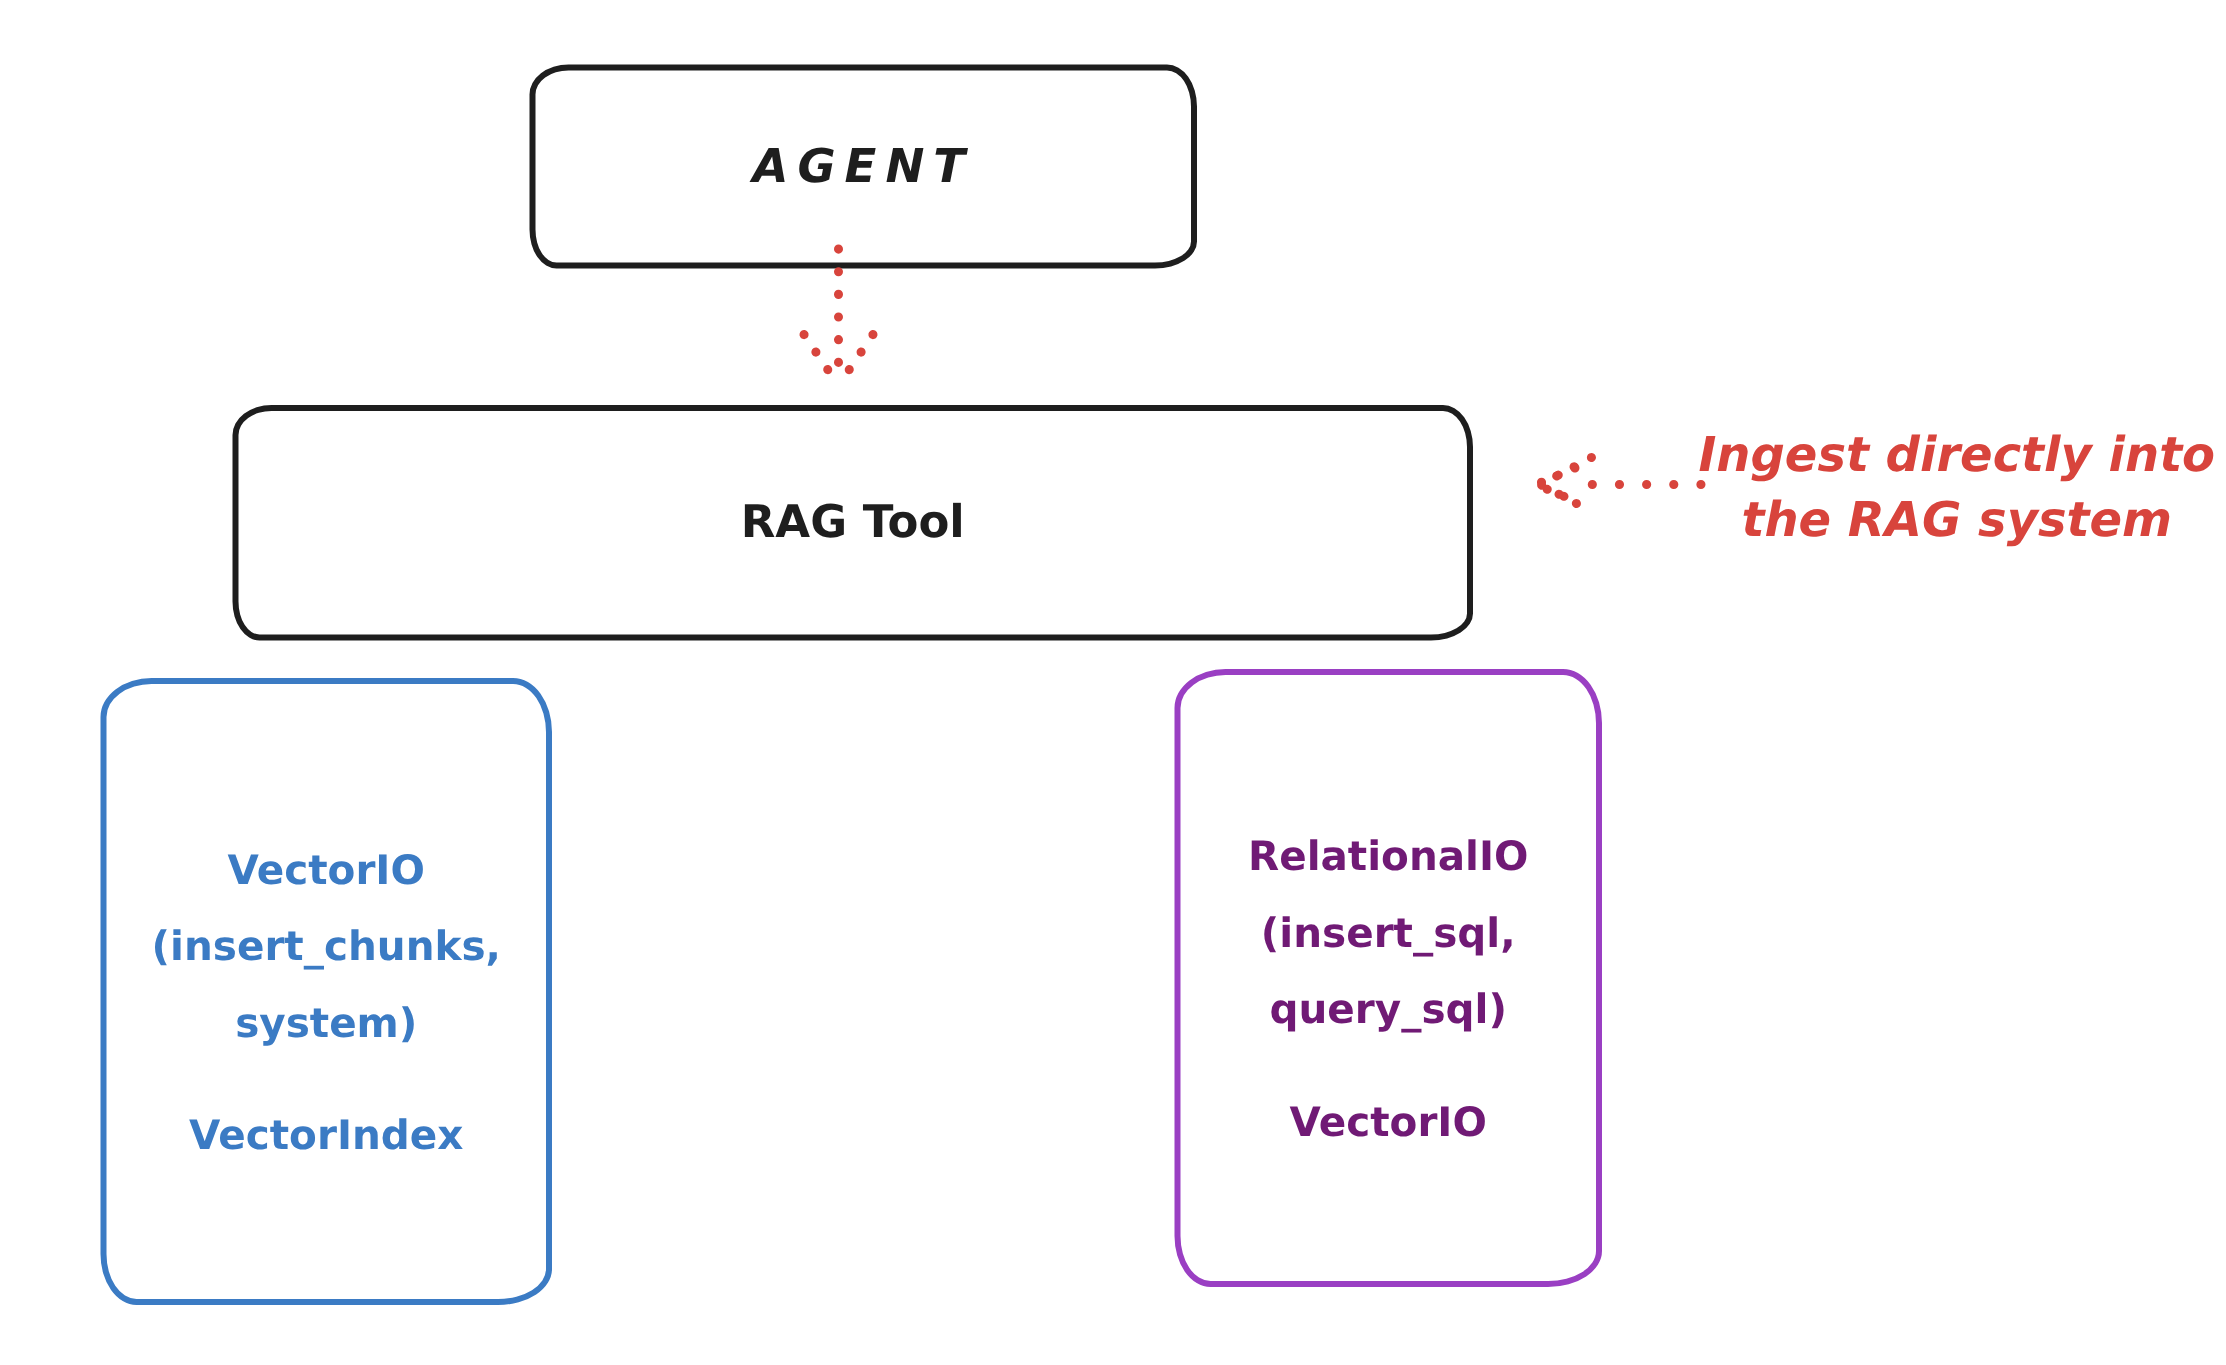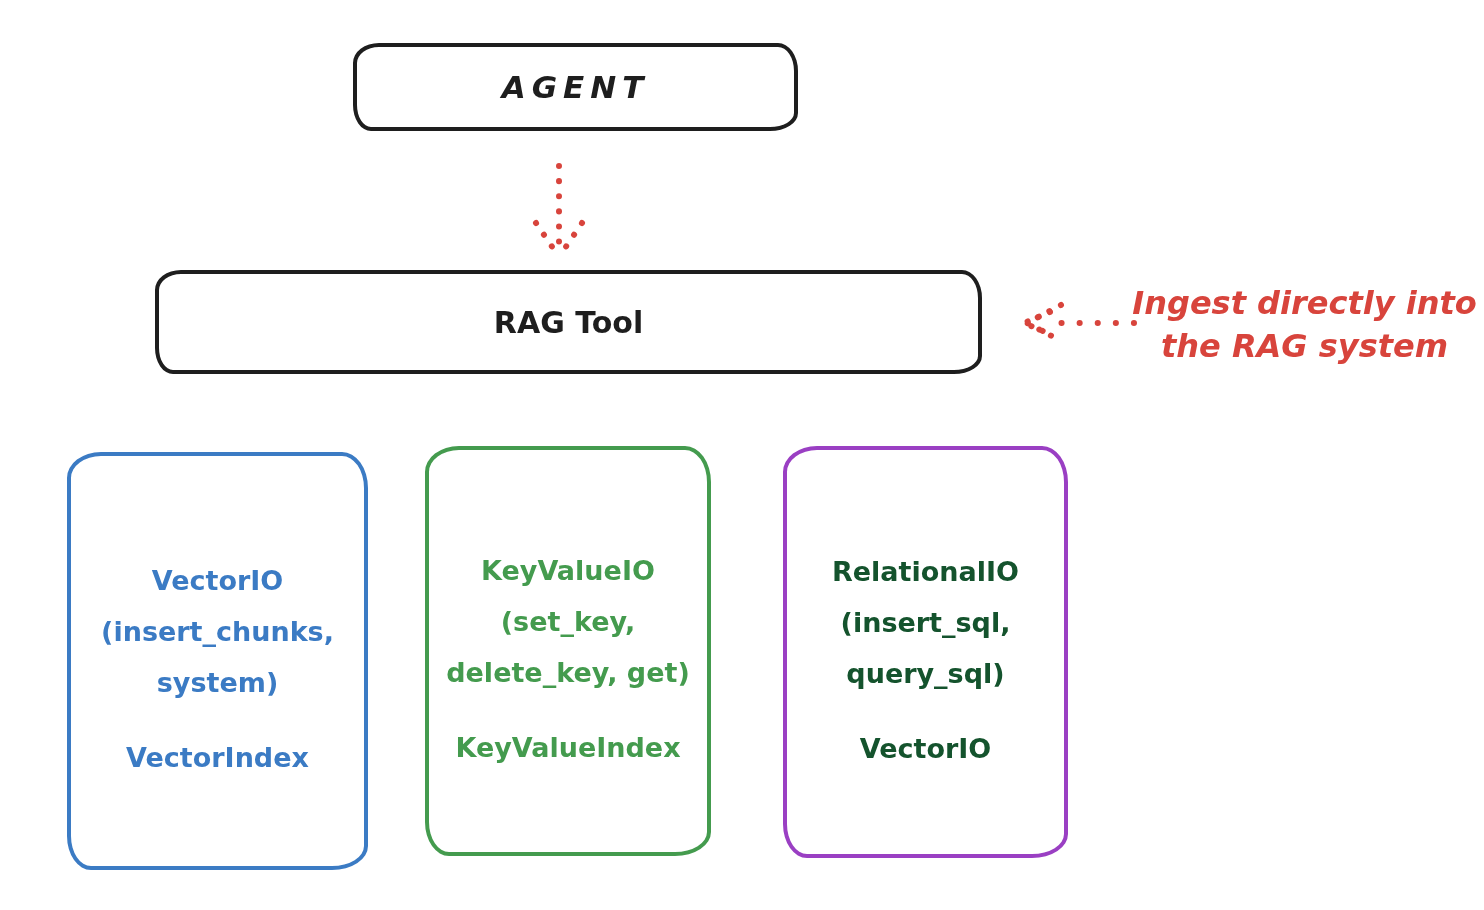--- a/index.html
+++ b/index.html
@@ -24,32 +24,32 @@
     box-sizing: border-box;
     text-align: center;
   }
   
   .sketch-black {
     border: 4px solid #1e1e1e;
     border-radius: 26px 20px 28px 18px / 20px 28px 18px 26px;
   }
   .agent-box {
     left: 353px; top: 43px;
-    width: 445px; height: 88px;
+    width: 445px; height: 136px;
   }
   .agent-label {
     font-size: 31px;
     font-weight: 700;
     letter-spacing: 6px;
     color: #1e1e1e;
     font-style: italic;
   }
   .rag-box {
     left: 155px; top: 270px;
-    width: 827px; height: 104px;
+    width: 827px; height: 157px;
   }
   .rag-label {
     font-size: 30px;
     font-weight: 600;
     color: #1e1e1e;
   }
   .io-box {
     border-radius: 34px 26px 36px 24px / 26px 36px 24px 34px;
     flex-direction: column;
     padding: 20px 10px;
@@ -60,21 +60,21 @@
     font-weight: 700;
     line-height: 1.45;
   }
   .io-index {
     font-size: 27px;
     font-weight: 700;
     margin-top: 40px;
   }
   .box-blue   { left: 67px;  top: 452px; width: 301px; height: 418px; border: 4px solid #3b7bc4; color: #3b7bc4; }
   .box-green  { left: 425px; top: 446px; width: 286px; height: 410px; border: 4px solid #449b4e; color: #449b4e; }
-  .box-purple { left: 783px; top: 446px; width: 285px; height: 412px; border: 4px solid #9a3fc3; color: #14532d; }
+  .box-purple { left: 783px; top: 446px; width: 285px; height: 412px; border: 4px solid #9a3fc3; color: #701a75; }
   .arrow-svg { position: absolute; }
   .annotation {
     position: absolute;
     left: 1132px; top: 282px;
     width: 345px;
     text-align: center;
     color: #d8443c;
     font-size: 32px;
     font-weight: 700;
     font-style: italic;
@@ -119,28 +119,20 @@
 
   <div class="node io-box box-blue">
     <div class="io-text io-lines">
       <span>VectorIO</span>
       <span>(insert_chunks,</span>
       <span>system)</span>
     </div>
     <div class="io-index">VectorIndex</div>
   </div>
 
-  <div class="node io-box box-green">
-    <div class="io-text io-lines">
-      <span>KeyValueIO</span>
-      <span>(set_key,</span>
-      <span>delete_key, get)</span>
-    </div>
-    <div class="io-index">KeyValueIndex</div>
-  </div>
 
   <div class="node io-box box-purple">
     <div class="io-text io-lines">
       <span>RelationalIO</span>
       <span>(insert_sql,</span>
       <span>query_sql)</span>
     </div>
     <div class="io-index">VectorIO</div>
   </div>
 

